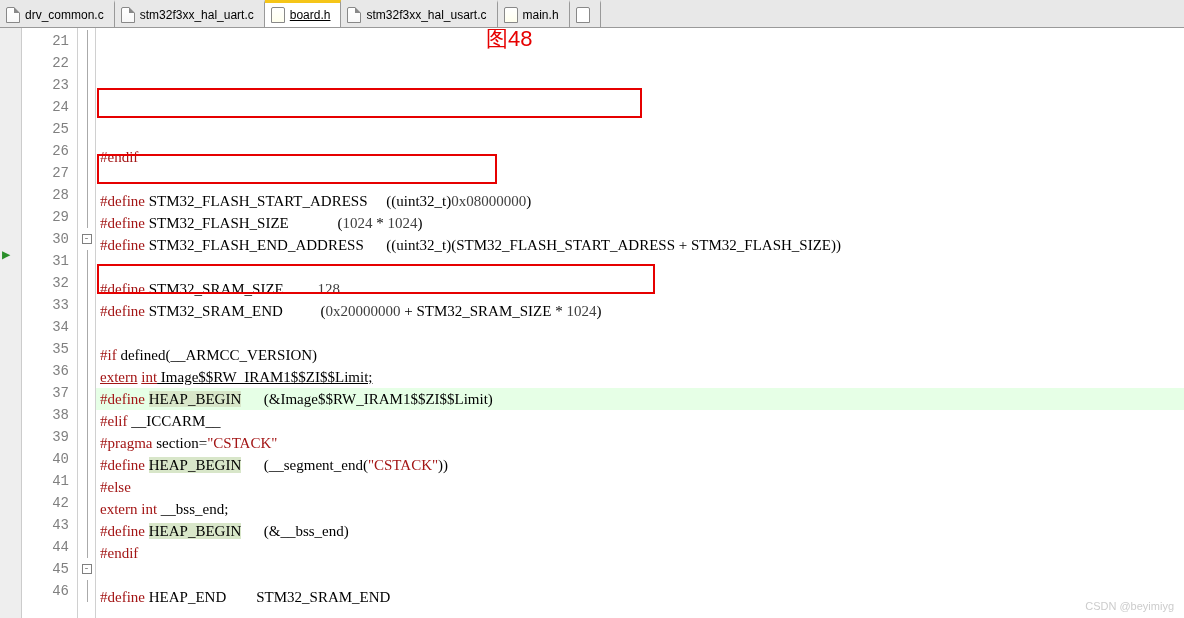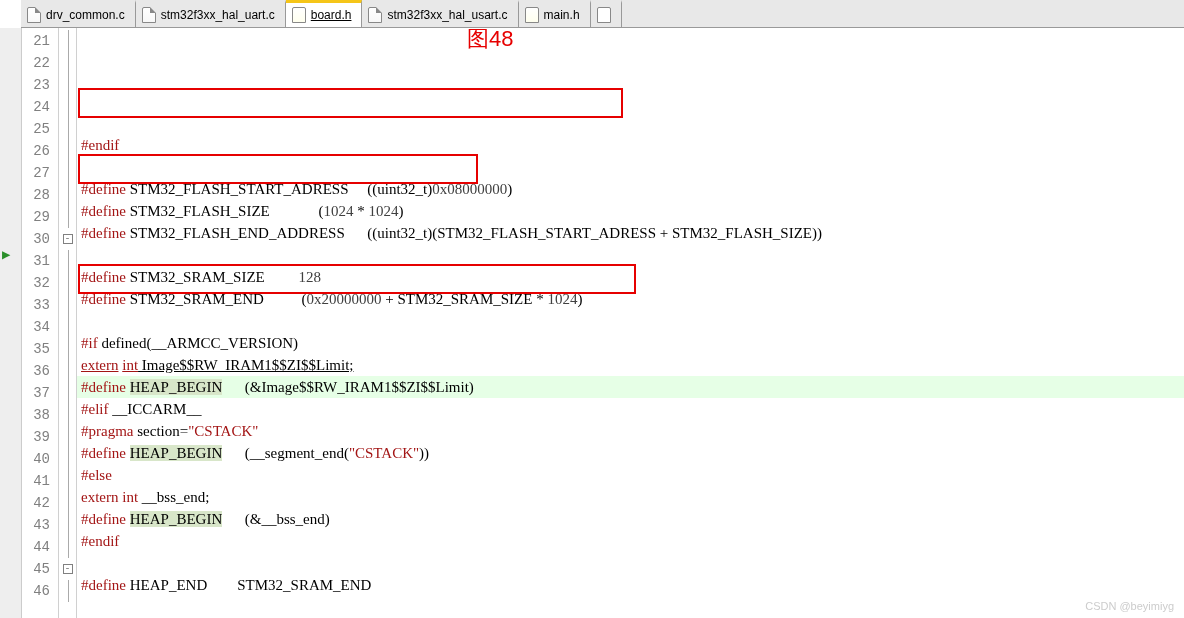--- a/index.html
+++ b/index.html
@@ -1,35 +1,35 @@
 <!DOCTYPE html>
 <html><head>
 <meta charset="utf-8">
 <style>
 * { margin:0; padding:0; box-sizing:border-box; }
 body { font-family: Consolas, "Courier New", monospace; font-size:15px; background:#fff; color:#000; width:1184px; height:618px; overflow:hidden; position:relative; }
-.tabs { display:flex; height:28px; background:#e8e8e8; border-bottom:1px solid #999; align-items:stretch;margin-left:21px; }
+.tabs { display:flex; height:28px; background:#e8e8e8; border-bottom:1px solid #999; align-items:stretch; }
 .tab { display:flex; align-items:center; padding:0 10px 0 6px; border-right:1px solid #999; background:#e8e8e8; border-top:3px solid transparent; gap:5px; white-space:nowrap; font-family:Tahoma,Arial,sans-serif; font-size:12px; }
 .tab.active { border-top:3px solid #f5c518; background:#fff; font-weight:normal; text-decoration:underline; }
 .tab .icon { width:14px; height:16px; border:1px solid #888; background:#fff; border-radius:2px 2px 0 0; position:relative; }
 .tab .icon.c::after{content:"";position:absolute;right:-1px;top:-1px;border:3px solid #e8e8e8;border-left-color:#888;border-bottom-color:#888;width:0;height:0;}
 .tab .icon.c{background:linear-gradient(#fff,#f8f8f8);} 
 .tab .icon.h{background:#ffe;background:linear-gradient(#fff,#ffe);} 
 .tab .mark{font-size:9px;font-weight:bold;position:absolute;bottom:0;left:2px;}
 .tab .mark.blue{color:#3a7bd5;}
 .tab .mark.red{color:#c0392b;}
 .editor { display:flex; height:calc(100% - 28px); }
 .margin { width:22px; background:#eee; border-right:1px solid #ccc; }
-.gutter { width:37px; background:#fff; border-right:1px solid #d0d0d0; text-align:right; color:#808080; font-size:14px; padding-top:2px; }
+.gutter { width:56px; background:#fff; border-right:1px solid #d0d0d0; text-align:right; color:#808080; font-size:14px; padding-top:2px; }
 .gutter div{height:22px; line-height:22px; padding-right:8px;}
 .fold { width:18px; background:#fff; border-right:1px solid #d0d0d0; padding-top:2px; position:relative;}
 .fold div{height:22px;line-height:22px;text-align:center;color:#808080;font-size:10px;position:relative;}
 .fold .box{display:inline-block;width:10px;height:10px;border:1px solid #808080;line-height:8px;font-size:10px;text-align:center;background:#fff;}
 .fold .line::before{content:"";position:absolute;left:50%;top:0;bottom:0;width:1px;background:#aaa;}
-.code { flex:1; padding-top:4px; white-space:pre; position:relative;}
+.code { flex:1; padding-top:16px; white-space:pre; position:relative;}
 .code .row{height:22px;line-height:22px;padding-left:4px;font-family:Liberation Serif, serif;}
 .code .row.hl{background:#e6ffe6;}
 .kw{color:#a31515;}
 .num{color:#404040;}
 .sel{background:#d8e6c9;margin-top:7px;}
 .redbox{position:absolute;border:2px solid #e60000;pointer-events:none;z-index:5;}
 .annot{position:absolute;color:#e60000;font-family:Arial,sans-serif;font-size:22px;font-weight:normal;z-index:6;}
 .watermark{position:absolute;right:10px;bottom:6px;color:#ccc;font-family:Arial,sans-serif;font-size:11px;}
 .arrow{position:absolute;left:2px;color:#2a8f2a;font-size:14px;}
 </style>

